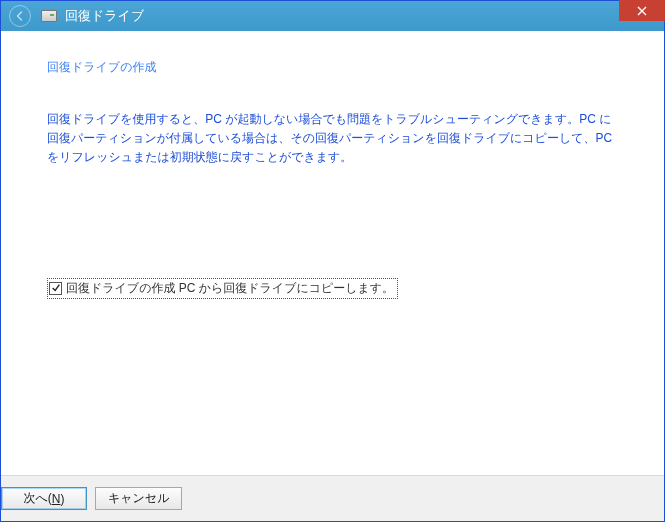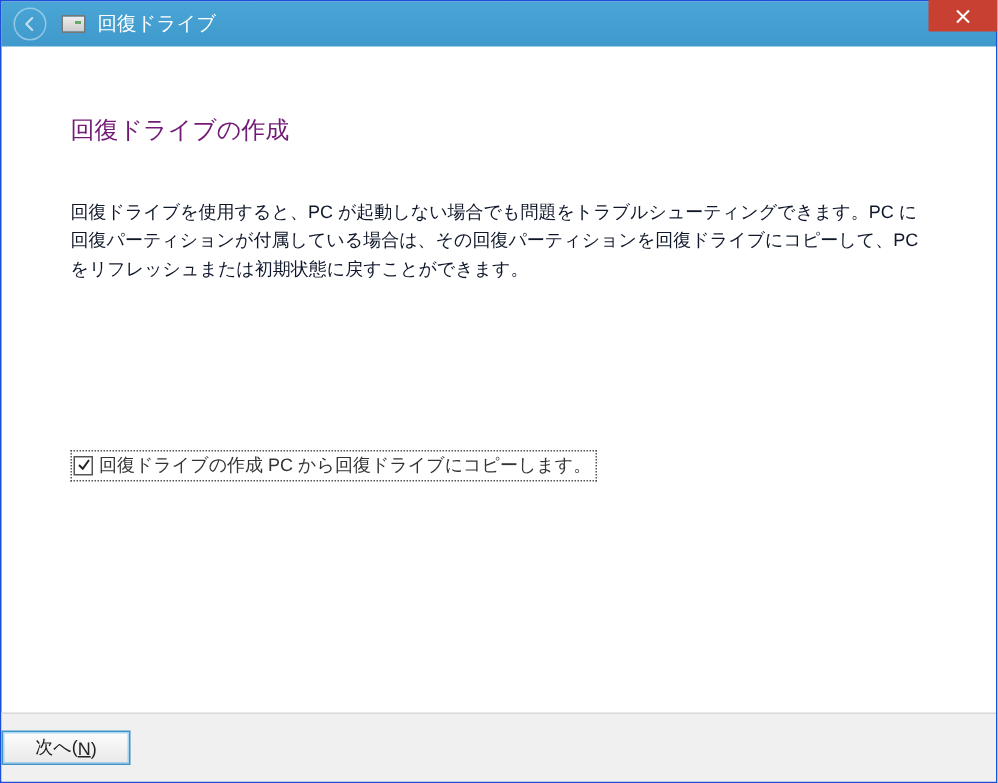--- a/index.html
+++ b/index.html
@@ -72,30 +72,29 @@
     justify-content: center;
     font-size: 12px;
   }
   .close-btn svg { width: 10px; height: 10px; }
   .content {
     flex: 1;
     padding: 28px 46px 12px 46px;
     color: #333;
   }
   .heading {
-    color: #701a75;
-    font-size: 16px;
+    color: #3b82f6;
+    font-size: 12px;
     margin-bottom: 34px;
     font-weight: normal;
-    margin-top: 18px;
   }
   .body-text {
     font-size: 12px;
     line-height: 1.6;
-    color: #0f172a;
+    color: #1d4ed8;
   }
   .checkbox-row {
     margin-top: 110px;
     display: inline-flex;
     align-items: center;
     font-size: 12px;
     border: 1px dotted #555;
     padding: 1px 3px 1px 1px;
   }
   .checkbox {
@@ -170,15 +169,16 @@
       <span>回復ドライブの作成 PC から回復ドライブにコピーします。</span>
     </label>
   </div>
 
   <div class="footer">
     <button class="btn primary">
       <span>次へ(</span>
         <span class="underline">N</span>
         <span>)</span>
     </button>
+    <button class="btn">キャンセル</button>
   </div>
 
 </div>
 
 </body></html>

